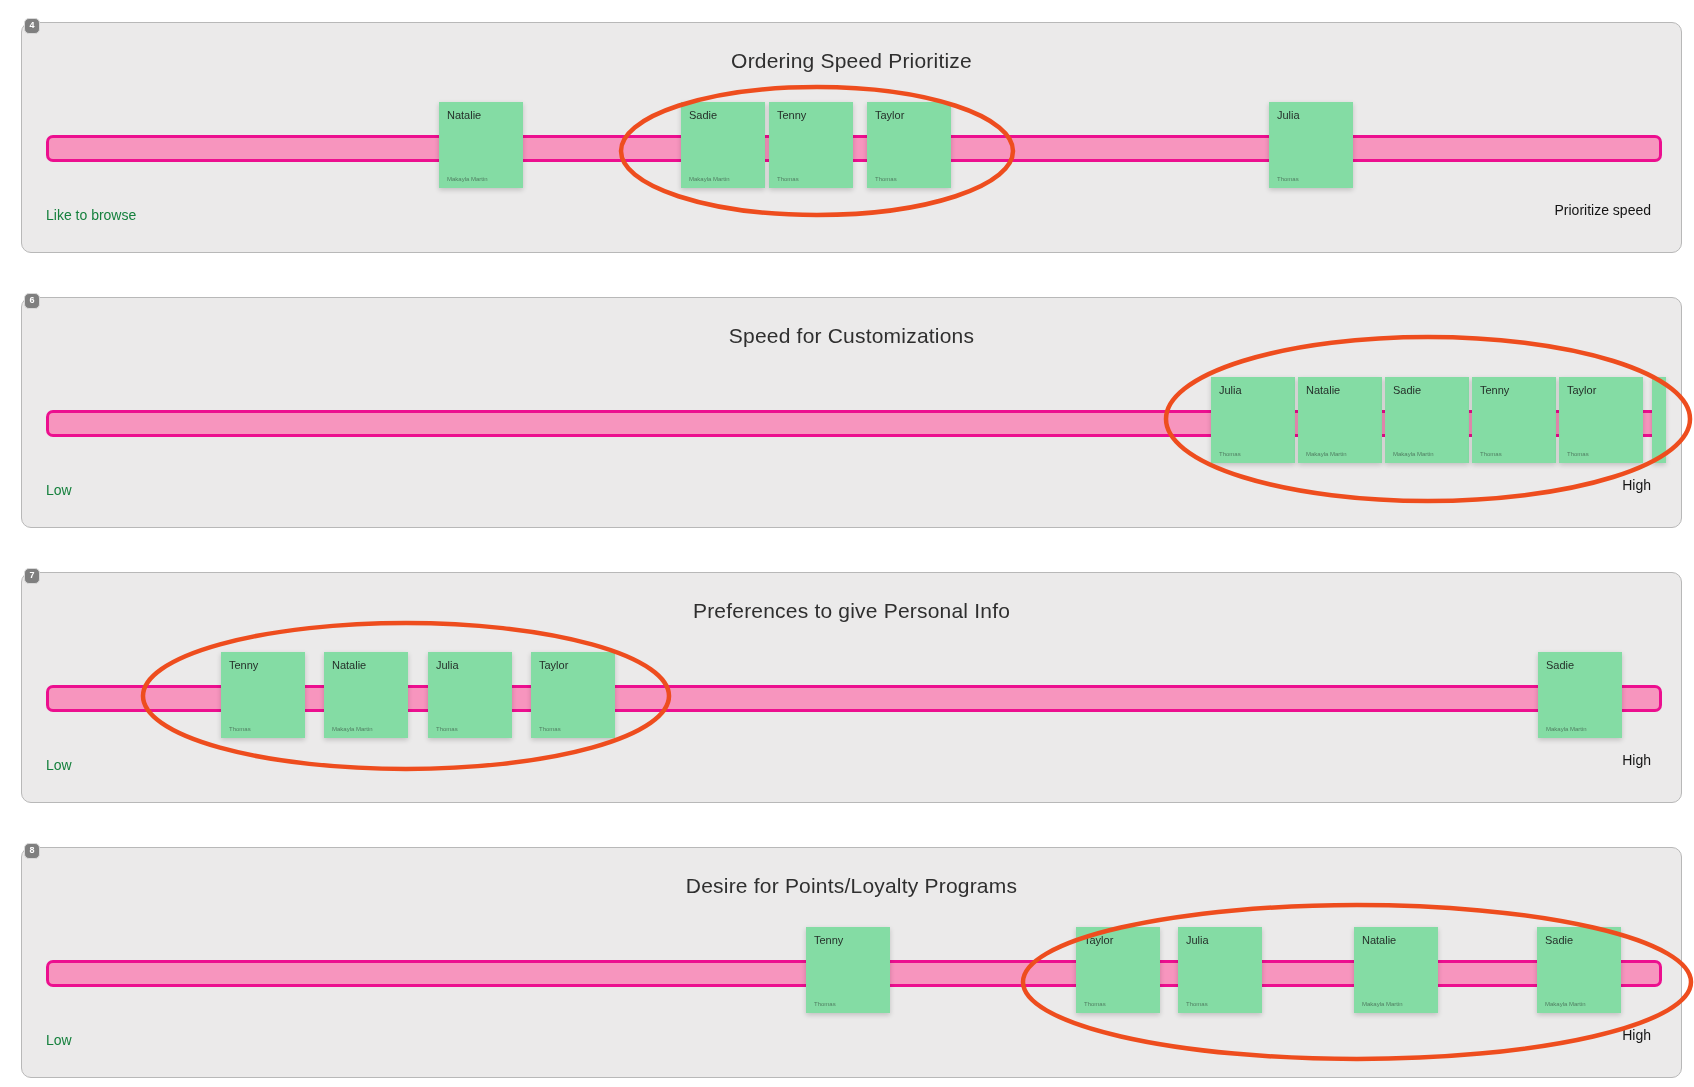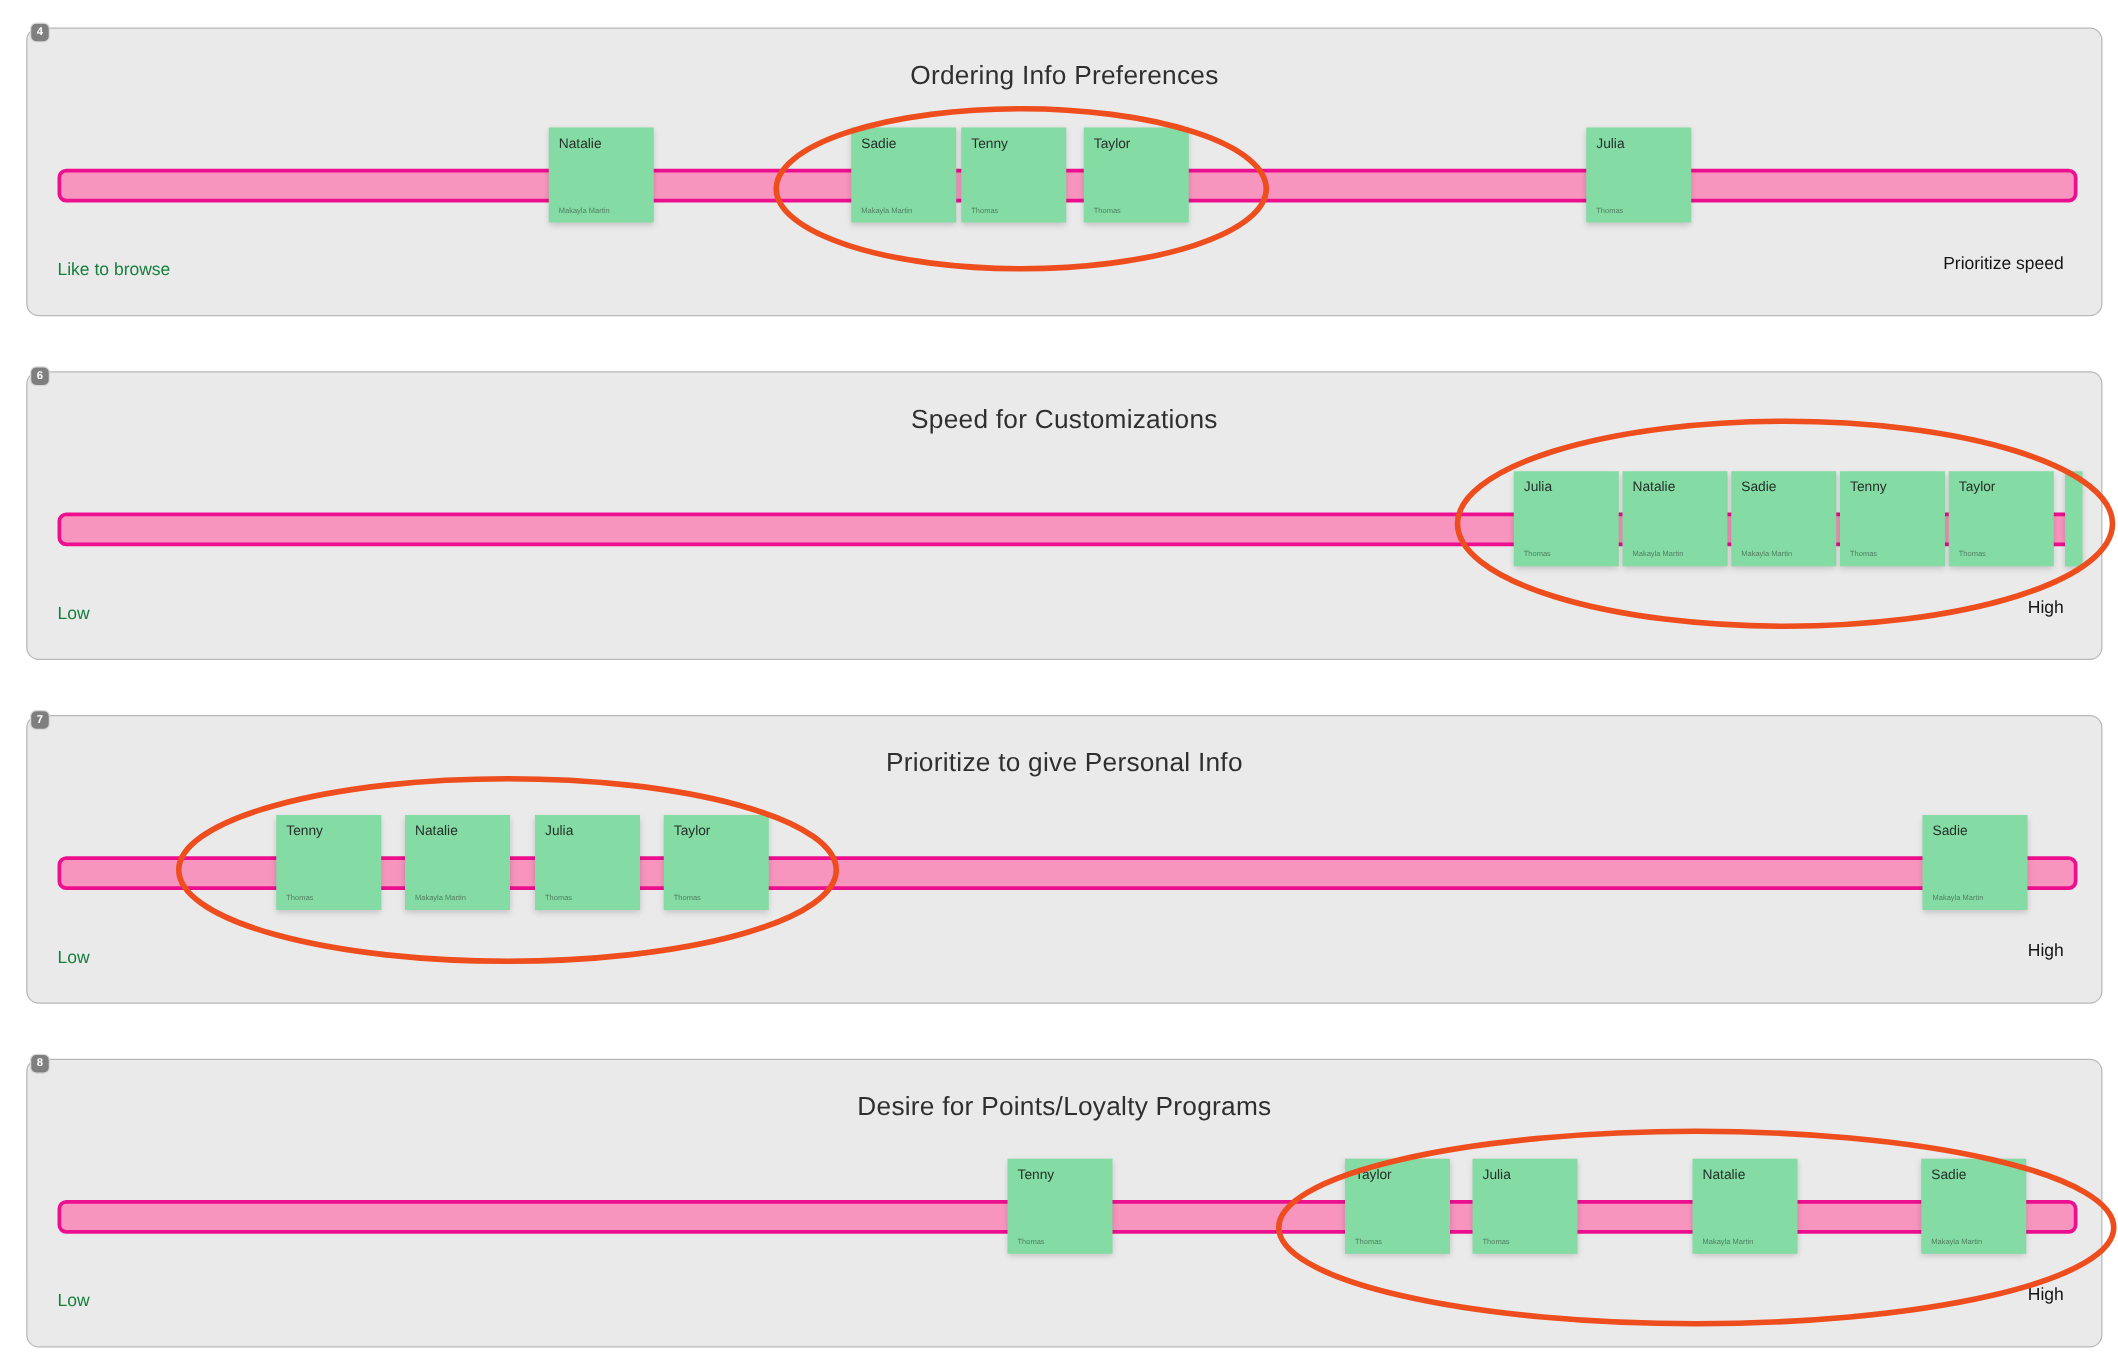--- a/index.html
+++ b/index.html
@@ -55,21 +55,21 @@
     height: 27px;
     background: #f795be;
     border: 3px solid #ec0f8f;
     border-radius: 7px;
     z-index: 1;
   }
   .note {
     position: absolute;
     top: 79px;
     width: 84px;
-    height: 76px;
+    height: 86px;
     background: #84dca4;
     box-shadow: 0 2px 5px rgba(0,0,0,0.18);
     z-index: 2;
   }
   .note .note-name {
     position: absolute;
     top: 7px;
     left: 8px;
     right: 4px;
     font-size: 11px;
@@ -108,21 +108,21 @@
     pointer-events: none;
     z-index: 4;
   }
 </style>
 </head>
 <body>
 
 <div id="canvas">
   <section class="panel" style="top: 22px;">
     <div class="badge">4</div>
-    <div class="panel-title">Ordering Info Preferences</div>
+    <div class="panel-title">Ordering Speed Prioritize</div>
     <div class="slider"></div>
     <div class="label-left">Like to browse</div>
     <div class="label-right">Prioritize speed</div>
     <svg class="ellipse-layer" width="1661" height="231" viewBox="0 0 1661 231">
       <ellipse fill="none" stroke="#ee4d1e" stroke-width="4.5" cx="795" cy="128" rx="196" ry="64"></ellipse>
     </svg>
   <div class="note" style="left: 417px;">
     <div class="note-name">Natalie</div>
     <div class="note-author">Makayla Martin</div>
   </div>
@@ -174,21 +174,21 @@
     <div class="note-author">Thomas</div>
   </div>
       <div class="note partial" style="left: 1630px;">
     <div class="note-name"></div>
     <div class="note-author"></div>
   </div>
     </section>
 
   <section class="panel" style="top: 572px;">
     <div class="badge">7</div>
-    <div class="panel-title">Prioritize to give Personal Info</div>
+    <div class="panel-title">Preferences to give Personal Info</div>
     <div class="slider"></div>
     <div class="label-left">Low</div>
     <div class="label-right">High</div>
     <svg class="ellipse-layer" width="1661" height="231" viewBox="0 0 1661 231">
       <ellipse fill="none" stroke="#ee4d1e" stroke-width="4.5" cx="384" cy="123" rx="263" ry="73"></ellipse>
     </svg>
   <div class="note" style="left: 199px;">
     <div class="note-name">Tenny</div>
     <div class="note-author">Thomas</div>
   </div>

